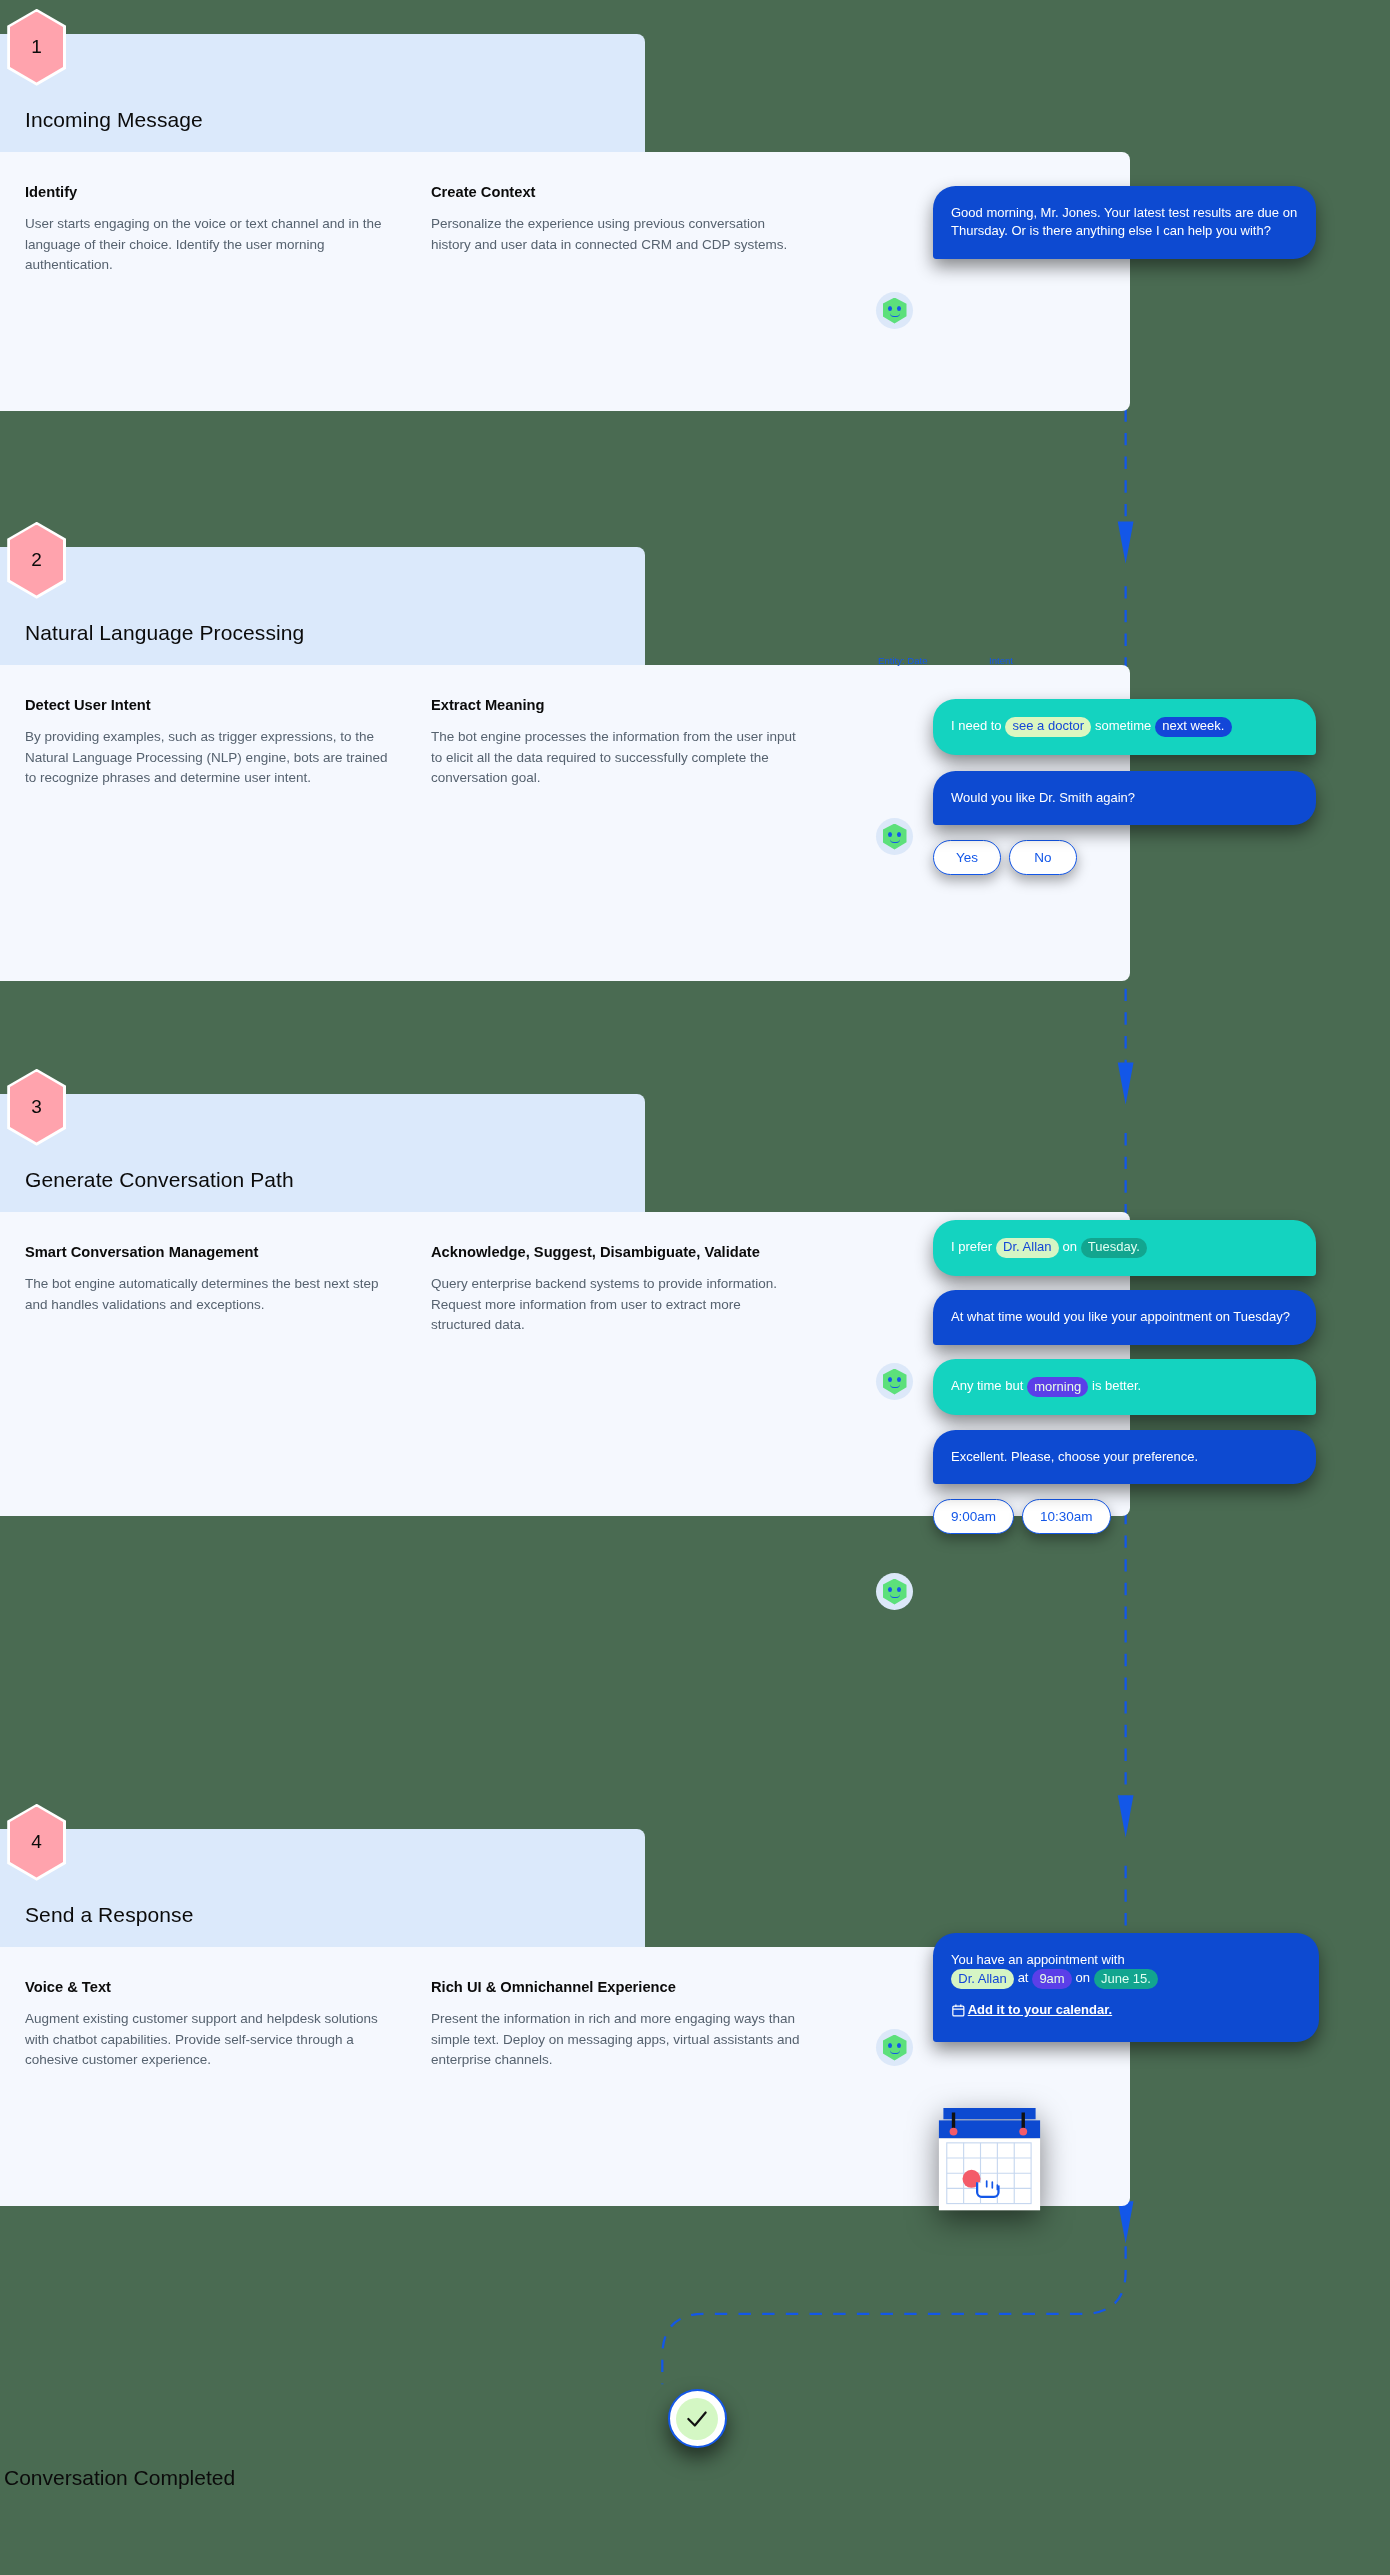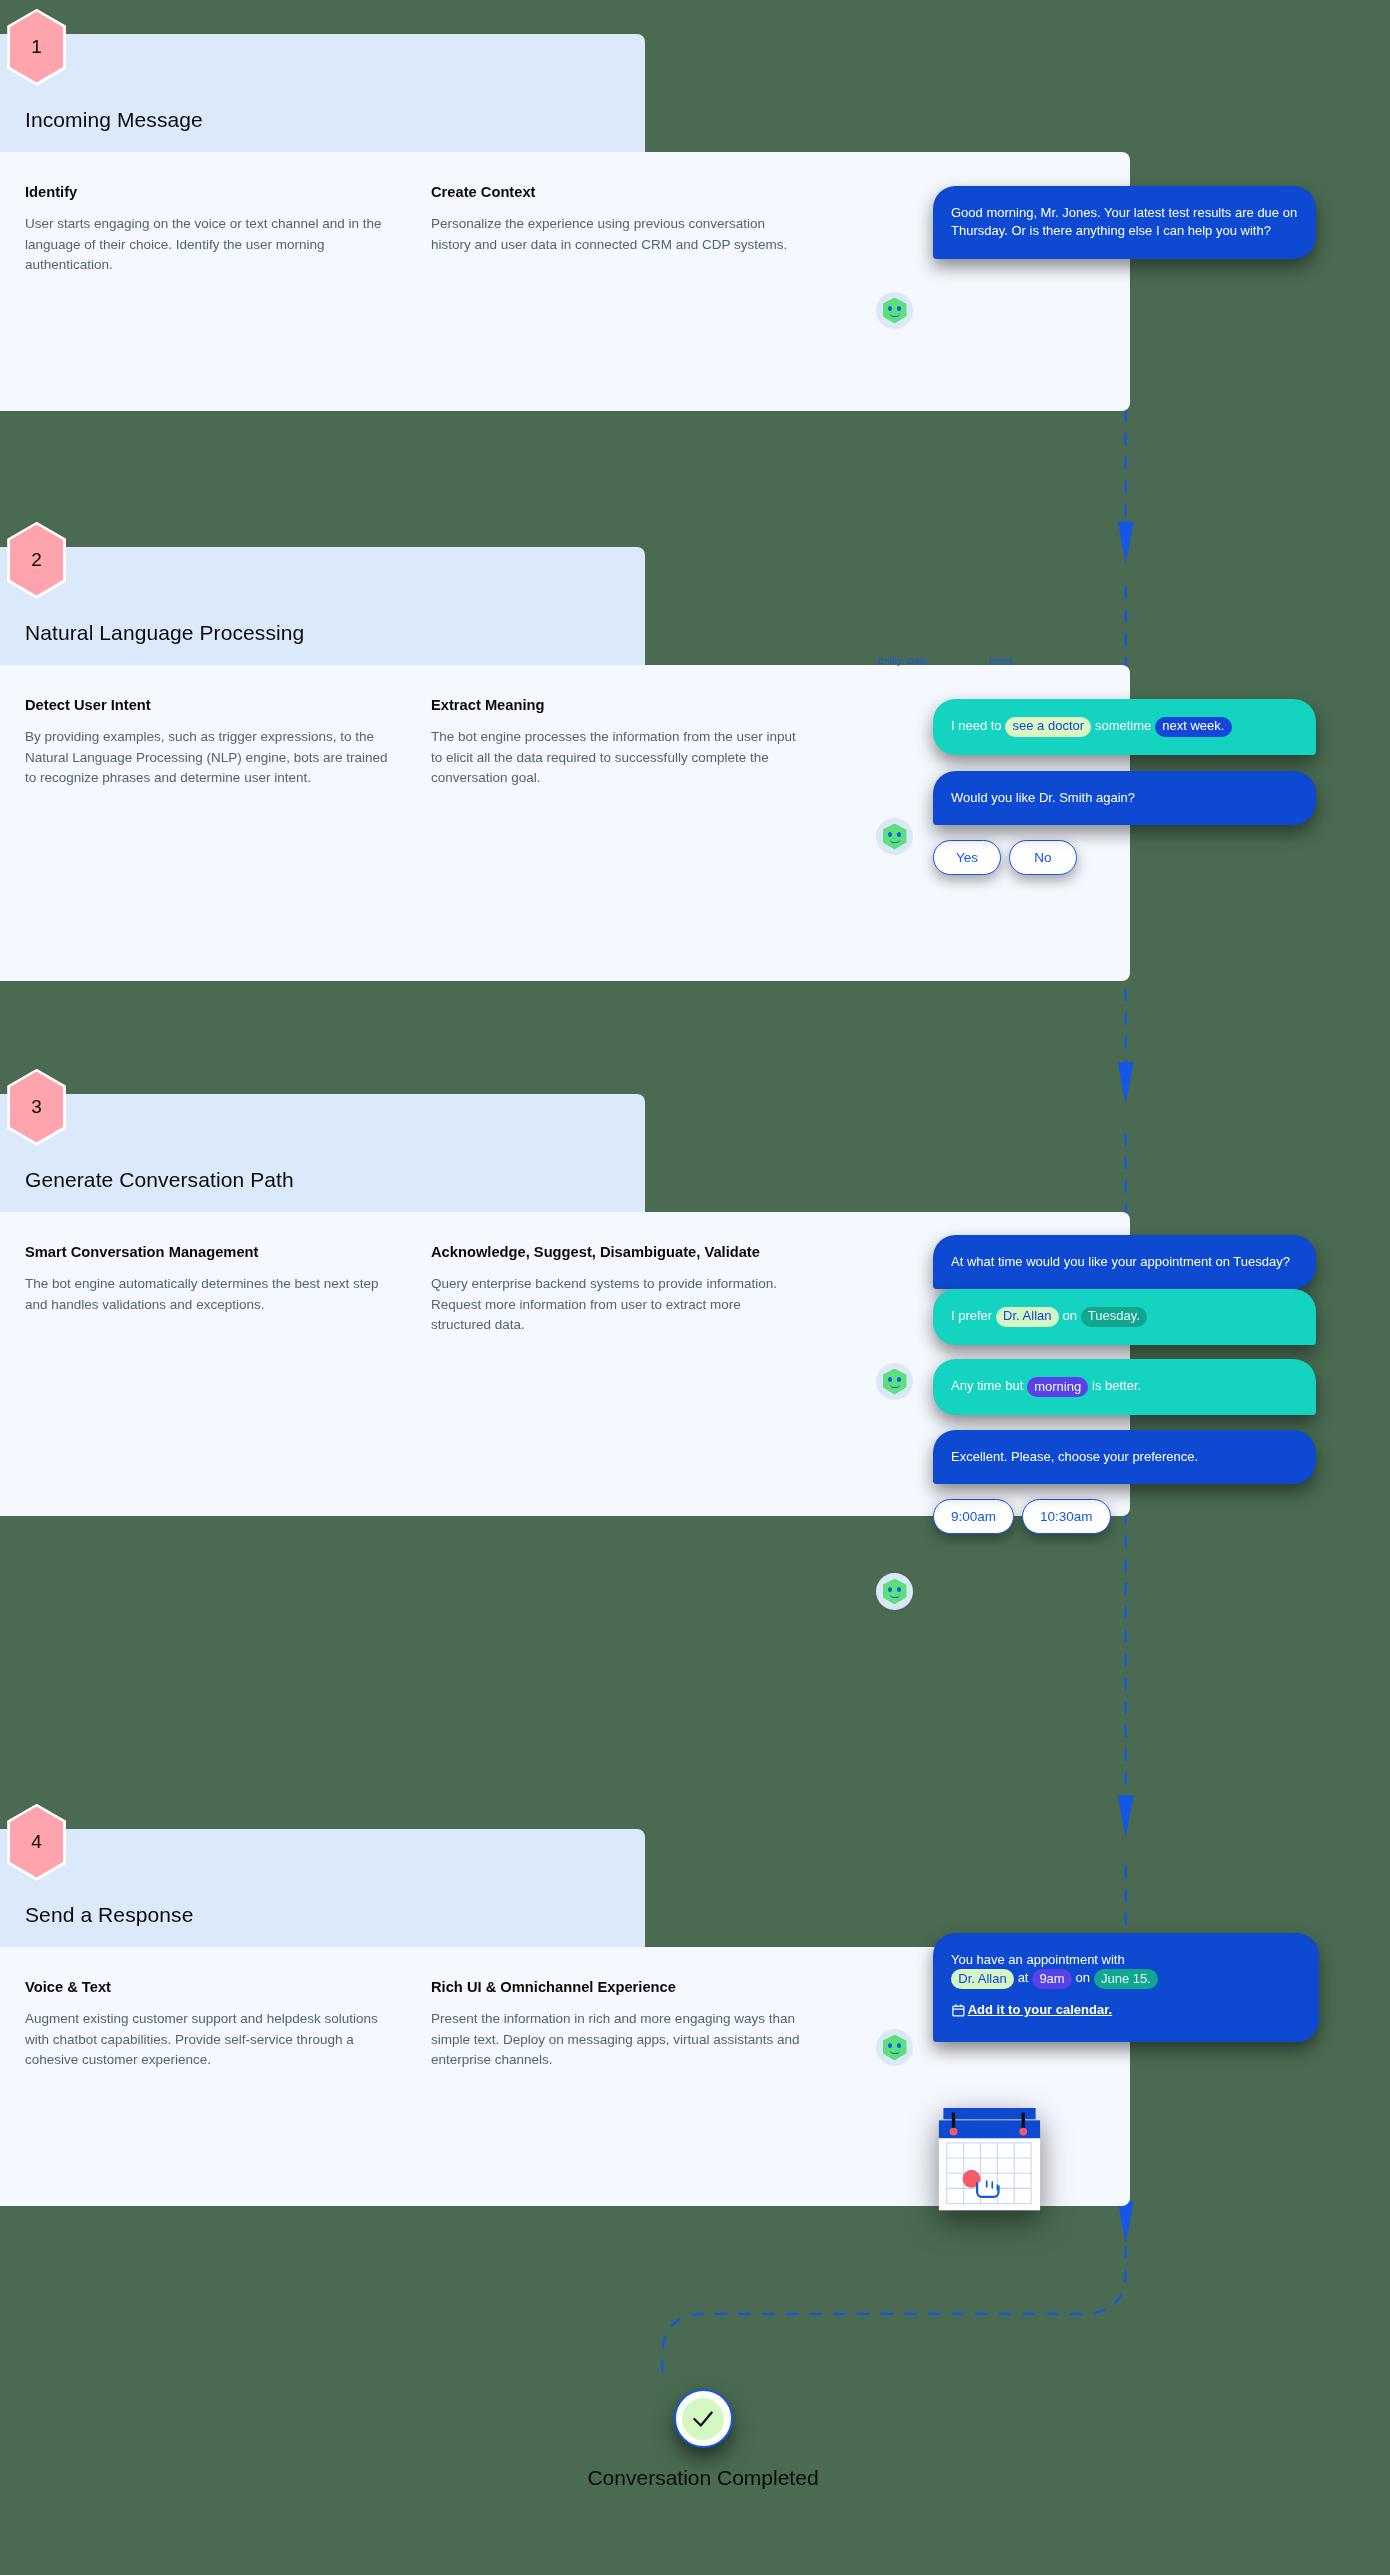--- a/index.html
+++ b/index.html
@@ -217,23 +217,23 @@
     margin-top: 12.4px;
     color: #ffffff;
     font-weight: bold;
     font-size: 13px;
     text-decoration: underline;
   }
 
   
   #completion {
     position: absolute;
-    left: 16px; right: 0;
+    left: 4px; right: 0;
     top: 2389px;
-    text-align: center;
+    text-align: left;
     z-index: 6;
   }
   .done-circle {
     width: 59px; height: 59px;
     margin: 0 auto;
     border-radius: 50%;
     background: #ffffff;
     border: 2.8px solid #1357e8;
     display: flex; align-items: center; justify-content: center;
     box-shadow: 0 10px 20px rgba(0,0,0,0.55);
@@ -377,24 +377,24 @@
   </div>
   <div class="avatar" style="left:876px; top:1573px;">
     <div class="face">
         <span class="eye l"></span>
         <span class="eye r"></span>
         <span class="mouth"></span>
       </div>
   </div>
 
   <div class="chat" style="left:933px; top:1220px; width:383px;">
-    <div class="bubble bot" style="margin-top:14.7px;">At what time would you like your appointment on Tuesday?</div>
     <div class="bubble user">
       <span>I prefer </span><span class="pill green-lt">Dr. Allan</span><span> on </span><span class="pill teal-dk">Tuesday.</span>
     </div>
+    <div class="bubble bot" style="margin-top:14.7px;">At what time would you like your appointment on Tuesday?</div>
     <div class="bubble user" style="margin-top:14.7px;">
       <span>Any time but </span><span class="pill purple">morning</span><span> is better.</span>
     </div>
     <div class="bubble bot" style="margin-top:14.7px;">Excellent. Please, choose your preference.</div>
     <div class="btn-row">
       <span class="qbtn">9:00am</span>
       <span class="qbtn">10:30am</span>
     </div>
   </div>
 

